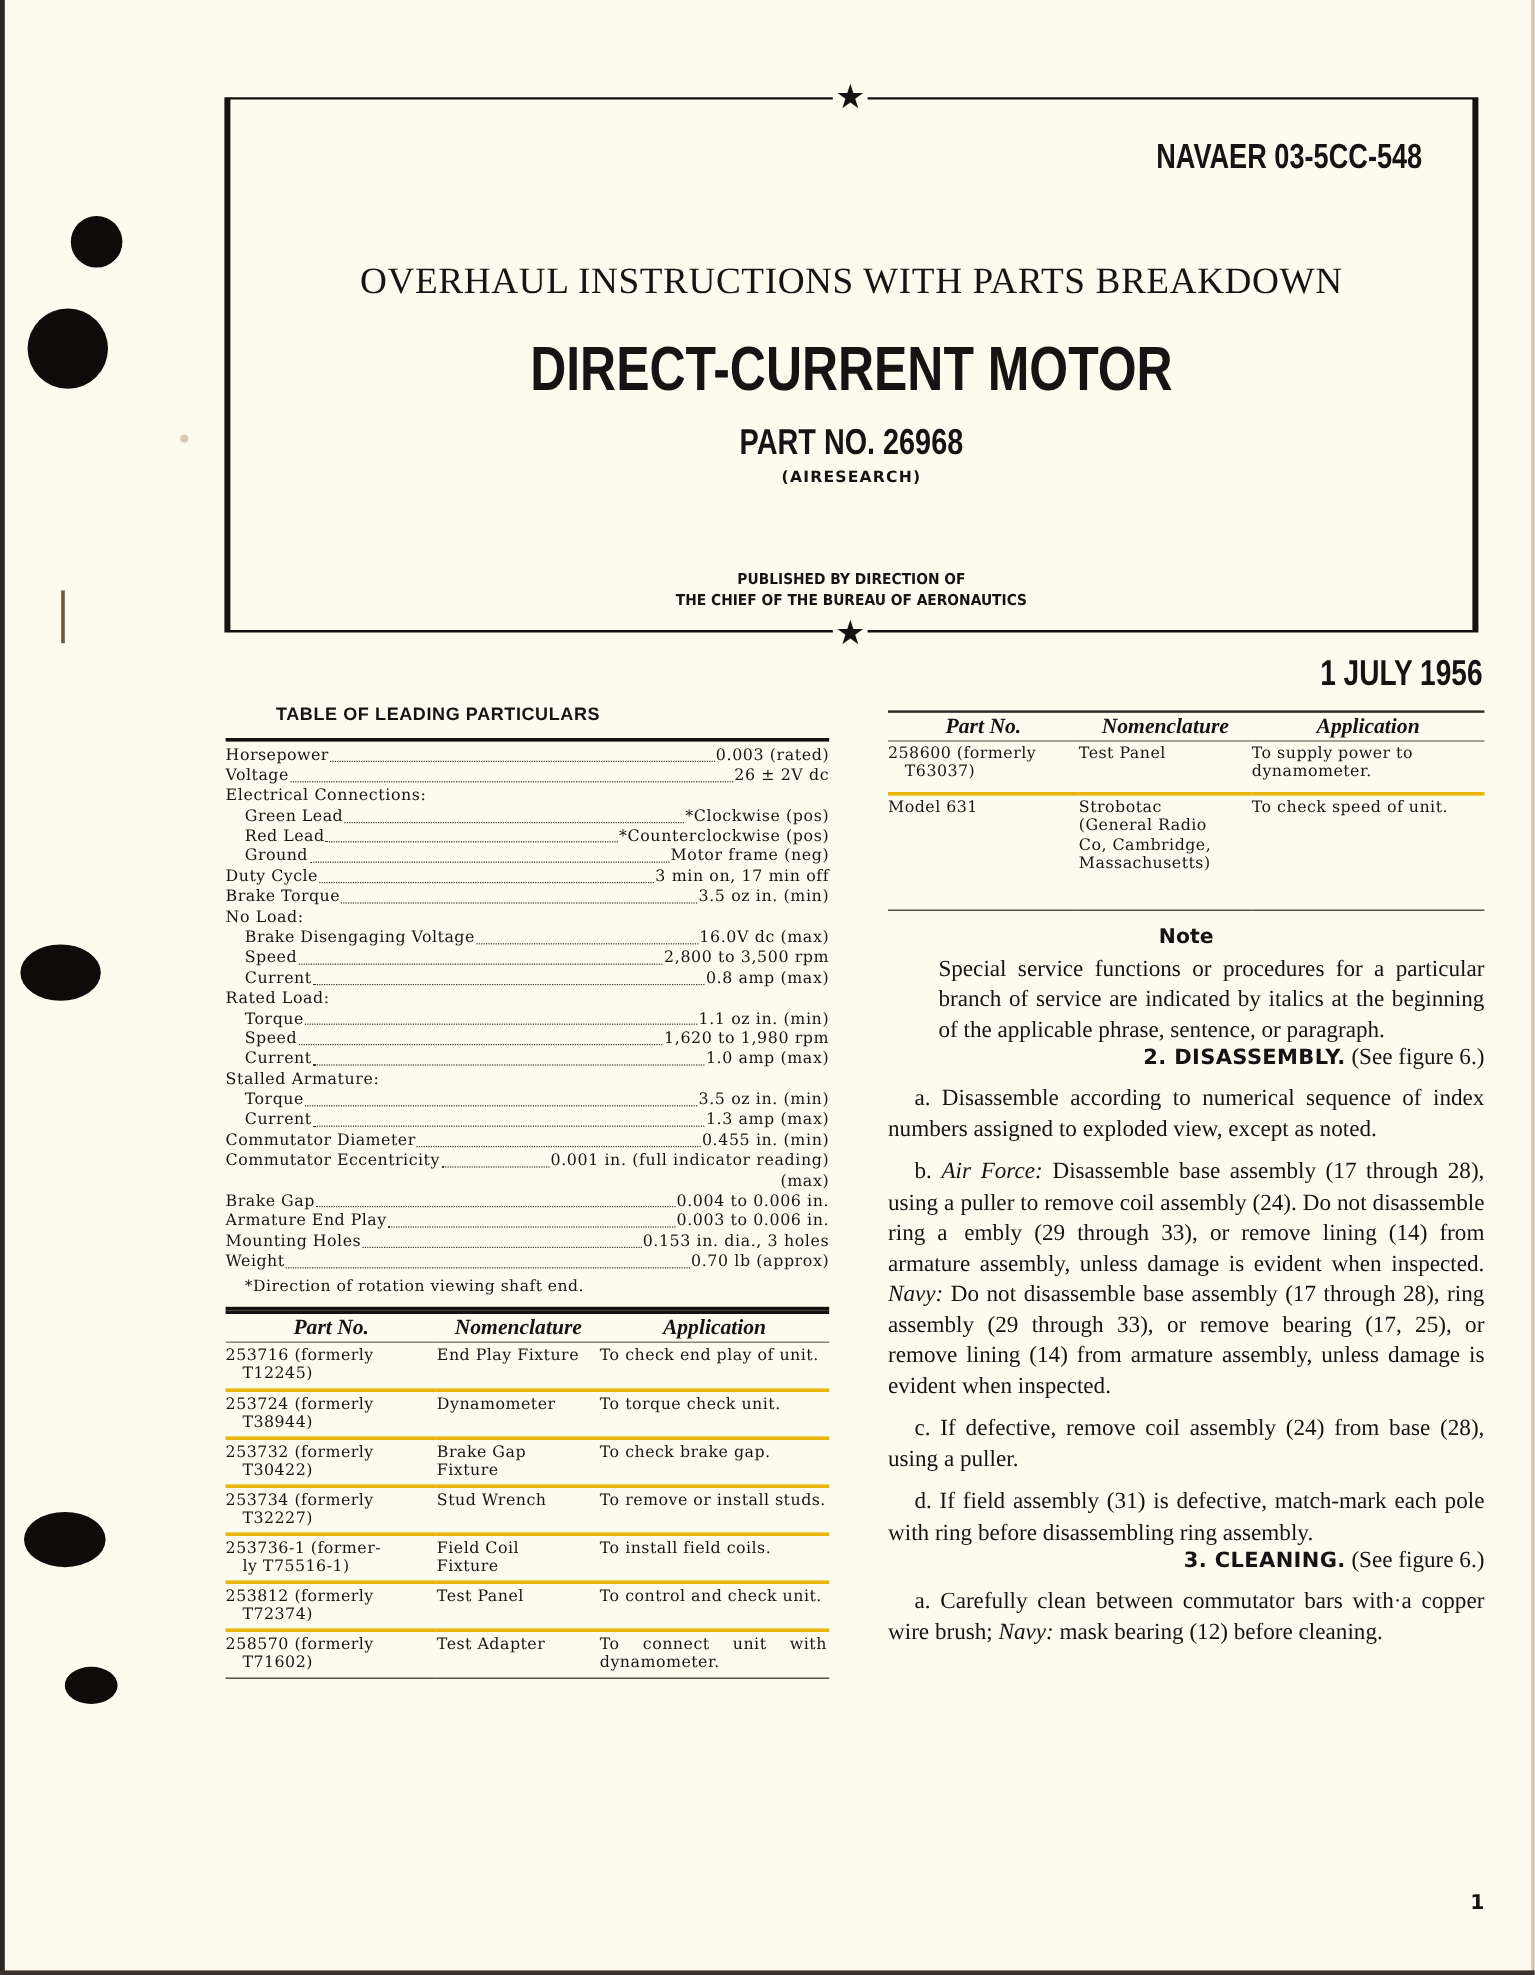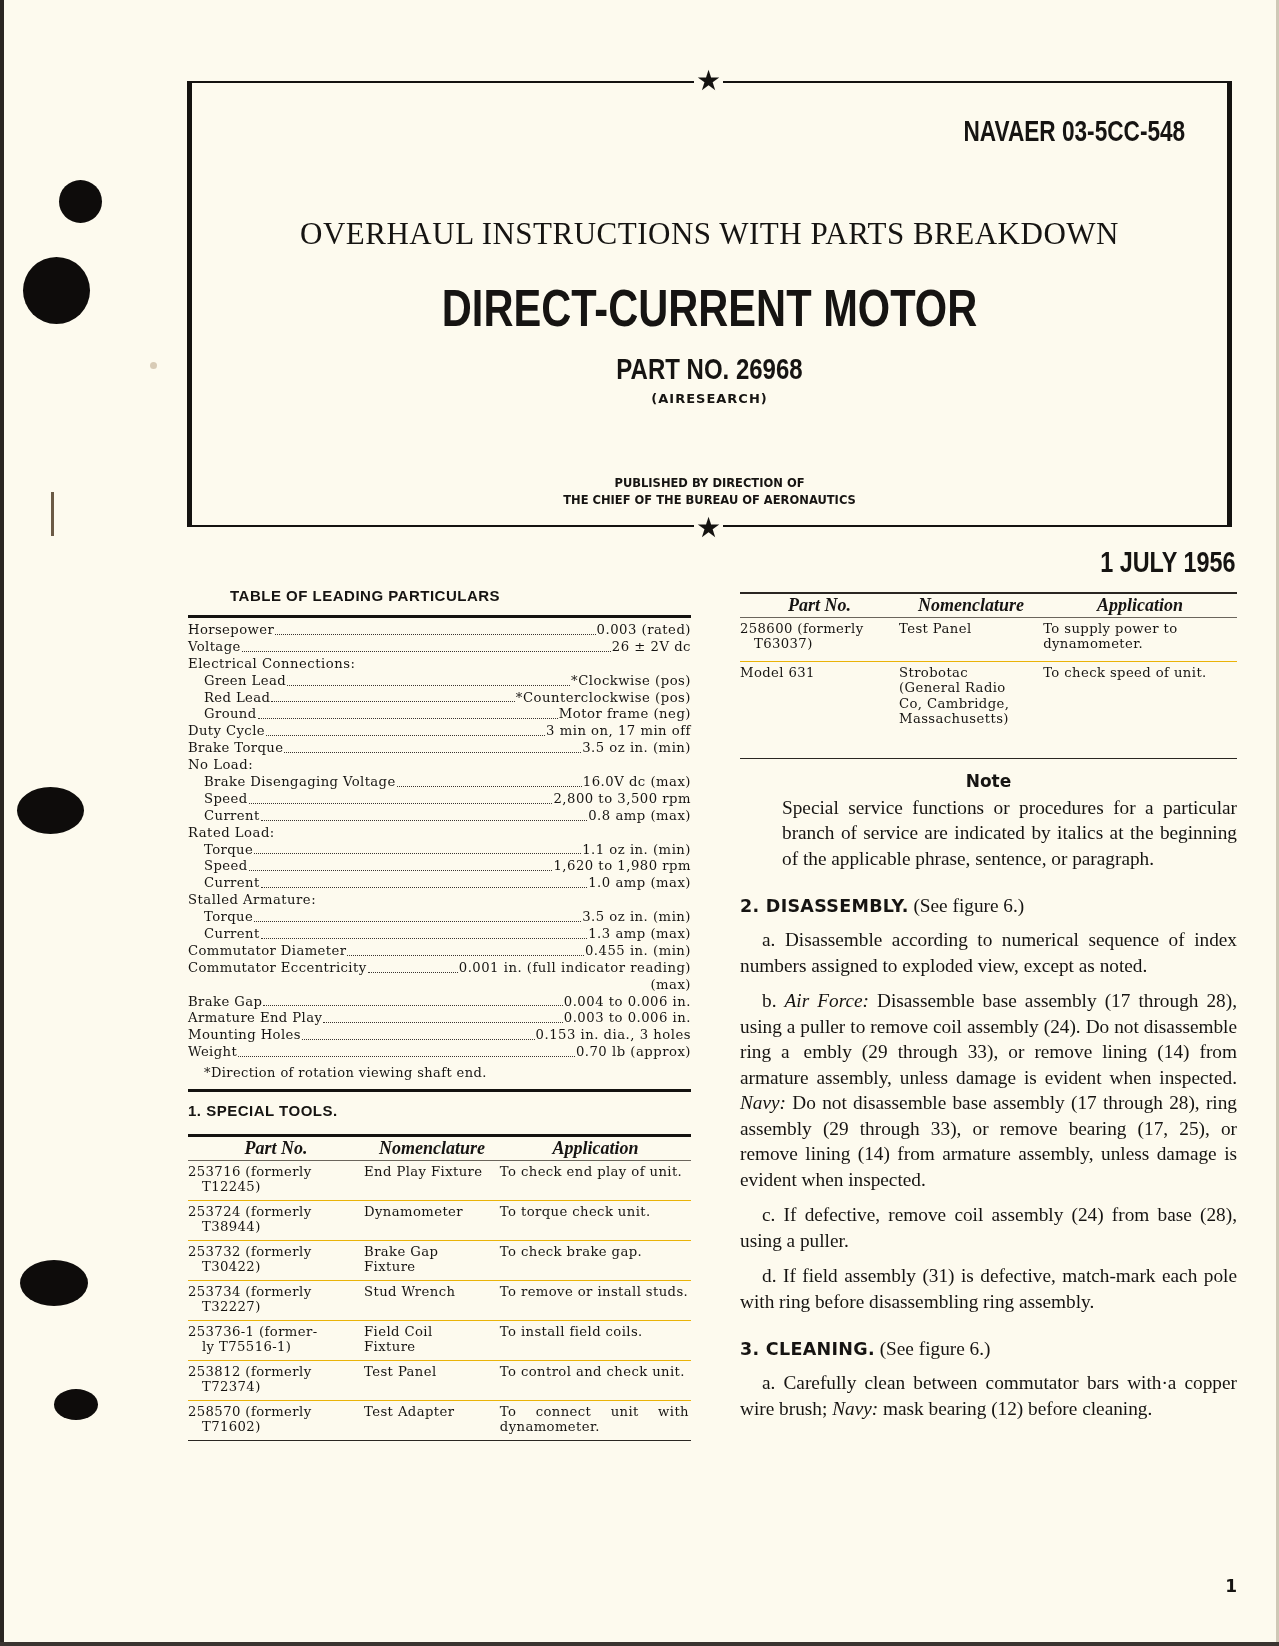--- a/index.html
+++ b/index.html
@@ -78,21 +78,21 @@
   .prow.cont { justify-content: flex-end; }
   .footnote { font-size: 13px; padding-left: 16px; margin-top: 4px; height: 24px; letter-spacing: 0.4px; }
   .tools-head { margin-top: 6px; height: 36px; padding-top: 4px; }
 
   table.parts { width: 100%; border-collapse: collapse; font-size: 13.2px; }
   table.parts th {
     font-weight: bold; font-style: italic; font-size: 18px; text-align: center;
     height: 23px; border-bottom: 1px solid #6b655c; font-family: "Liberation Serif", serif;
   }
   table.parts td {
-    vertical-align: top; padding: 3px 0 2px; line-height: 15.5px; border-bottom: 1px solid #eab308;
+    vertical-align: top; padding: 3px 0 2px; line-height: 15.5px; border-bottom: 3px solid #eab308;
     letter-spacing: 0.4px;
   }
   table.parts tr:last-child td { border-bottom: 1.5px solid #2a2622; }
   table.parts td.pn span.l2 { display: block; padding-left: 14px; }
   .tools-table td { height: 40px; }
   .tools-table td.app { text-align: justify; text-align-last: left; padding-right: 2px; }
 
   
   .right-col { position: absolute; left: 740px; top: 592px; width: 497px; }
   .right-col .rule-top { border-top: 2px solid #2a2622; }
@@ -101,21 +101,21 @@
   .note-title {
     text-align: center; font-family: "DejaVu Sans", sans-serif; font-weight: bold; font-size: 17px;
     margin-top: 12px; height: 24px;
   }
   .body-text {
     font-family: "Liberation Serif", serif; font-size: 19.3px; line-height: 25.5px;
     text-align: justify;
   }
   .note-text { padding-left: 42px; }
   .para { text-indent: 22px; margin-top: 10px; }
-  .head2 { margin-top: 24px; font-size: 19.3px; font-family: "Liberation Serif", serif; }
+  .head2 { margin-top: 0; font-size: 19.3px; font-family: "Liberation Serif", serif; text-align: right; }
   .head2 .h { font-family: "DejaVu Sans", sans-serif; font-weight: bold; font-size: 17.5px; letter-spacing: 0.3px; }
   .page-num {
     position: absolute; right: 42px; top: 1576px;
     font-family: "DejaVu Sans", sans-serif; font-weight: bold; font-size: 17px;
   }
   i, .it { font-style: italic; }
 </style>
 </head>
 <body>
 
@@ -269,21 +269,20 @@
         <span class="val">0.153 in. dia., 3 holes</span>
       </div>
       <div class="prow">
         <span class="lbl">Weight</span>
         <span class="dots"></span>
         <span class="val">0.70 lb (approx)</span>
       </div>
     </div>
   <div class="footnote">*Direction of rotation viewing shaft end.</div>
   <div class="rule-thick"></div>
-  <div class="section-head tools-head">1. SPECIAL TOOLS.</div>
   <div class="rule-thick"></div>
   <table class="parts tools-table">
     <colgroup>
         <col style="width:35%">
         <col style="width:27%">
         <col style="width:38%">
       </colgroup>
     <thead>
       <tr>
         <th>Part No.</th>

